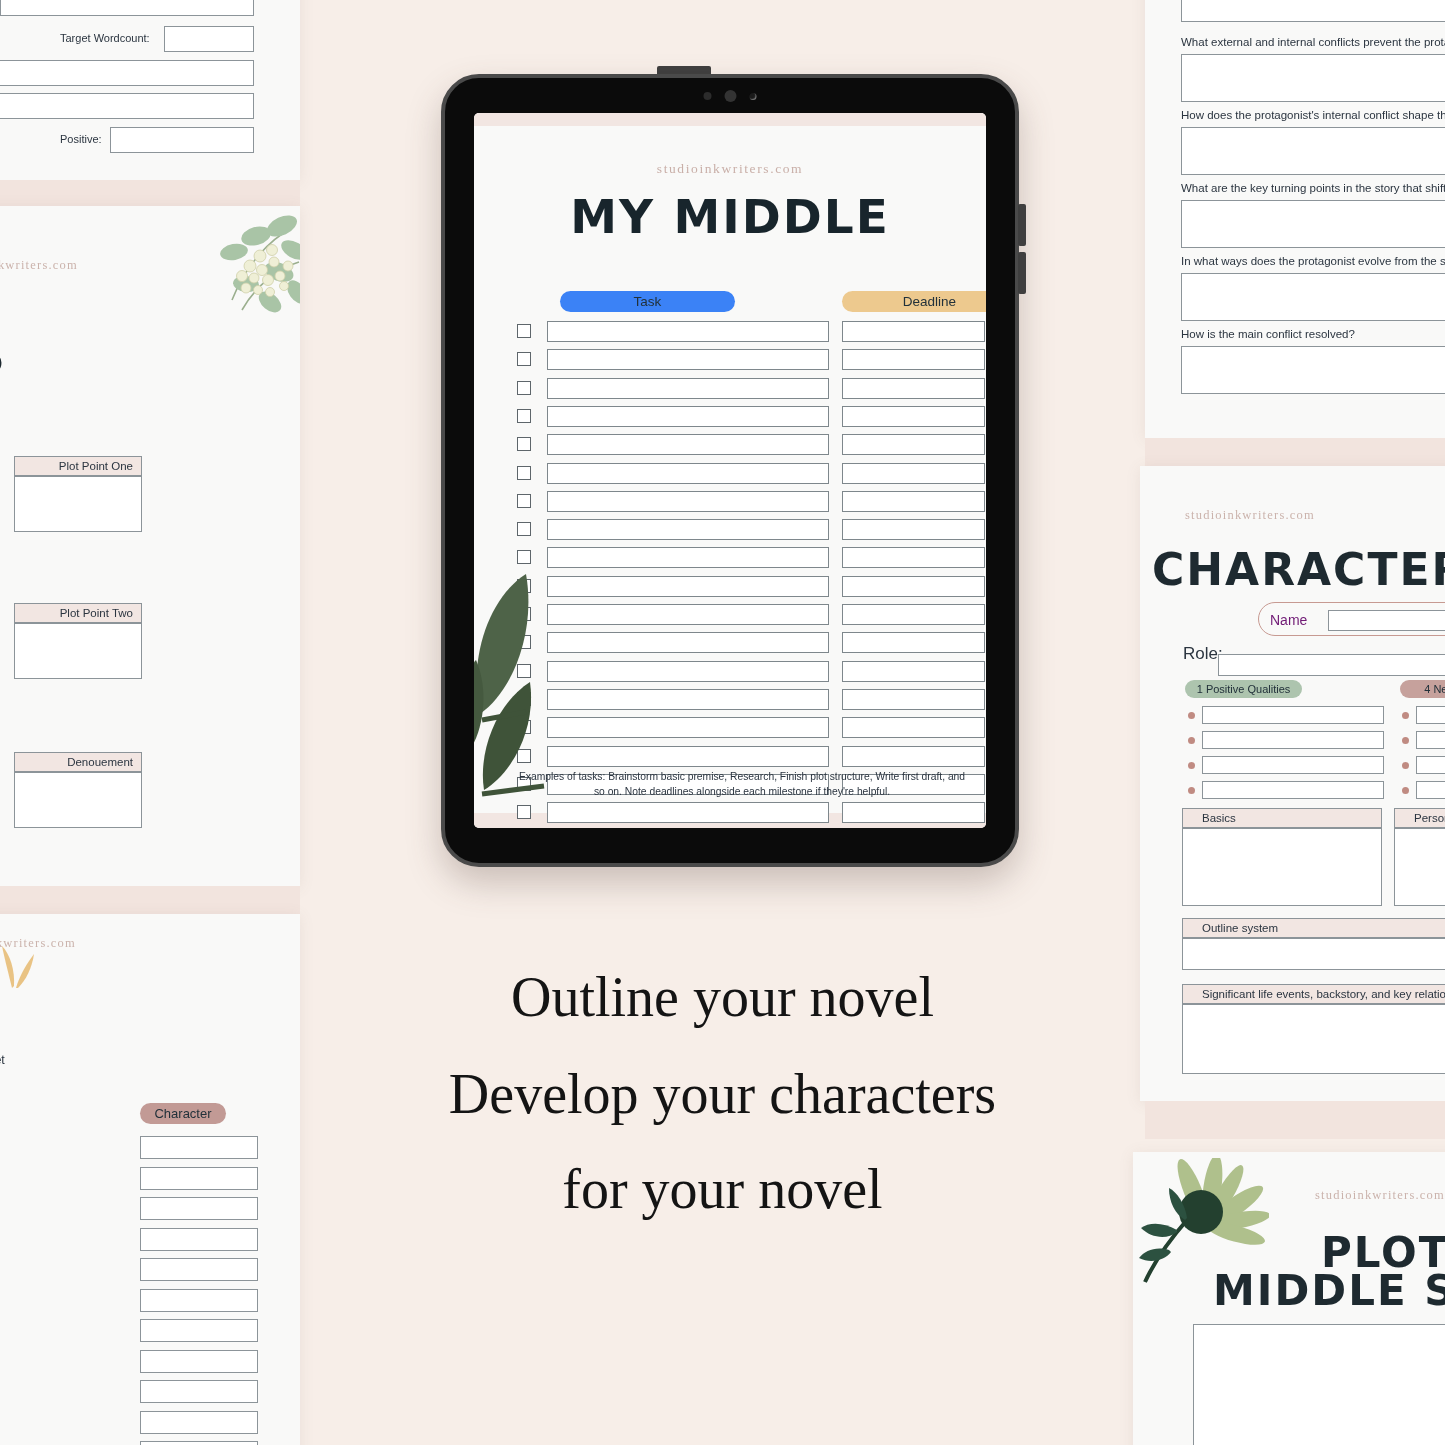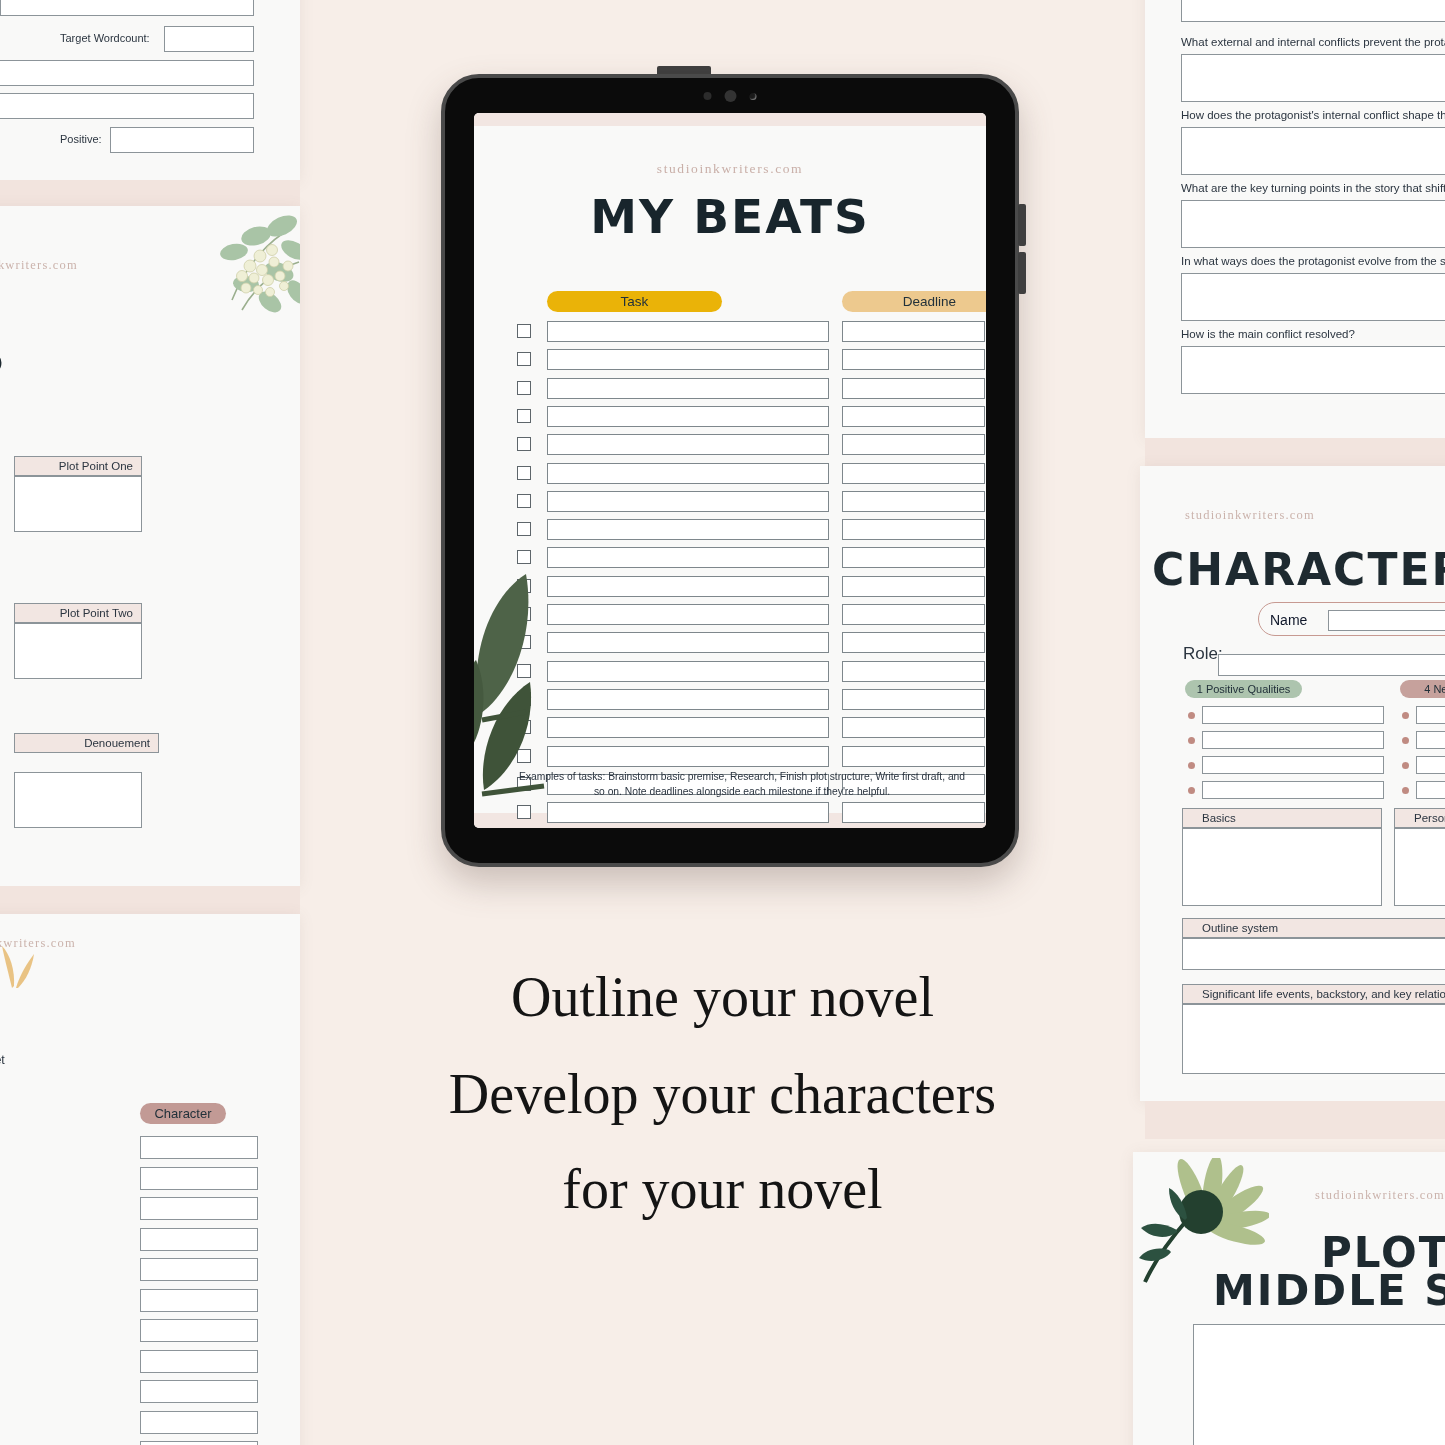--- a/index.html
+++ b/index.html
@@ -141,21 +141,21 @@
     <div class="hdrbox" style="left:226px;top:250px;width:128px;height:20px;">
         <span class="ht">Plot Point One</span>
       </div>
     <div class="fbox" style="left:226px;top:270px;width:128px;height:56px;"></div>
 
     <div class="hdrbox" style="left:226px;top:397px;width:128px;height:20px;">
         <span class="ht">Plot Point Two</span>
       </div>
     <div class="fbox" style="left:226px;top:417px;width:128px;height:56px;"></div>
 
-    <div class="hdrbox" style="left:226px;top:527px;width:145px;height:20px;">
+    <div class="hdrbox" style="left:226px;top:546px;width:128px;height:20px;">
         <span class="ht">Denouement</span>
       </div>
     <div class="fbox" style="left:226px;top:566px;width:128px;height:56px;"></div>
   </div>
   <div class="divider" style="left:0;top:886px;width:300px;height:28px;"></div>
 
   <div class="sheet" id="sheetQuotes" style="left:-214px;top:914px;width:514px;height:560px;">
     <div class="wm" style="left:160px;top:22px;">studioinkwriters.com</div>
     <svg style="position:absolute;left:196px;top:28px;width:60px;height:46px;" viewBox="0 0 60 46">
       <path d="M30 46 C26 30 22 14 20 4 C28 12 33 28 32 44Z" fill="#E9C384"></path>
@@ -196,21 +196,21 @@
         <div class="fbox" style="left: 36px; top: 160px; width: 440px; height: 62px;"></div>
       </div>
   </div>
   <div class="divider" style="left:1145px;top:438px;width:300px;height:28px;"></div>
 
   <div class="sheet" id="sheetCP" style="left:1140px;top:466px;width:505px;height:635px;">
     <div class="wm" style="left:45px;top:42px;">studioinkwriters.com</div>
     <div class="bigtitle" style="left:12px;top:82px;font-size:44px;">CHARACTER P</div>
 
     <div style="position:absolute;left:118px;top:136px;width:330px;height:34px;border:1.6px solid #C79A92;border-radius:17px;box-sizing:border-box;"></div>
-    <div style="position:absolute;left:130px;top:146px;font-size:14px;color:#0f172a;">Name</div>
+    <div style="position:absolute;left:130px;top:146px;font-size:14px;color:#701a75;">Name</div>
     <div class="fbox" style="left:188px;top:144px;width:250px;height:21px;"></div>
 
     <div class="flabel" style="left:43px;top:178px;font-size:17px;">Role:</div>
     <div class="fbox" style="left:78px;top:188px;width:360px;height:22px;"></div>
 
     <div class="pill" style="left:45px;top:214px;width:117px;height:18px;background:#ADC4AE;font-size:11px;">1 Positive Qualities</div>
     <div class="pill" style="left:260px;top:214px;width:95px;height:18px;background:#C6A19C;font-size:11px;">4 Negativ</div>
 
     <div id="qualityRows">
         <div style="position: absolute; left: 48px; top: 246px; width: 7px; height: 7px; border-radius: 50%; background: rgb(192, 139, 130);"></div>
@@ -282,23 +282,23 @@
     <div class="top-btn" style="left:216px;top:-8px;width:54px;height:9px;"></div>
     <div class="tab-body"></div>
     <div class="side-btn" style="right:-7px;top:130px;width:8px;height:42px;"></div>
     <div class="side-btn" style="right:-7px;top:178px;width:8px;height:42px;"></div>
 
     <div class="tab-screen">
       <div class="tab-topband"></div>
       <div class="tab-botband"></div>
 
       <div class="t-wm">studioinkwriters.com</div>
-      <div class="t-title">MY BEATS</div>
-
-      <div class="t-pill" style="left:73px;top:178px;width:175px;background:#eab308;">Task</div>
+      <div class="t-title">MY MIDDLE</div>
+
+      <div class="t-pill" style="left:86px;top:178px;width:175px;background:#3b82f6;">Task</div>
       <div class="t-pill" style="left:368px;top:178px;width:175px;background:#EDC98E;">Deadline</div>
 
       <div id="taskRows" style="position:absolute;left:43px;right:20px;top:208px;">
           <div class="t-row" style="top: 0px;">
             <div class="t-chk"></div>
             <div class="t-task"></div>
             <div class="t-dl"></div>
           </div>
           <div class="t-row" style="top: 28.3px;">
             <div class="t-chk"></div>

